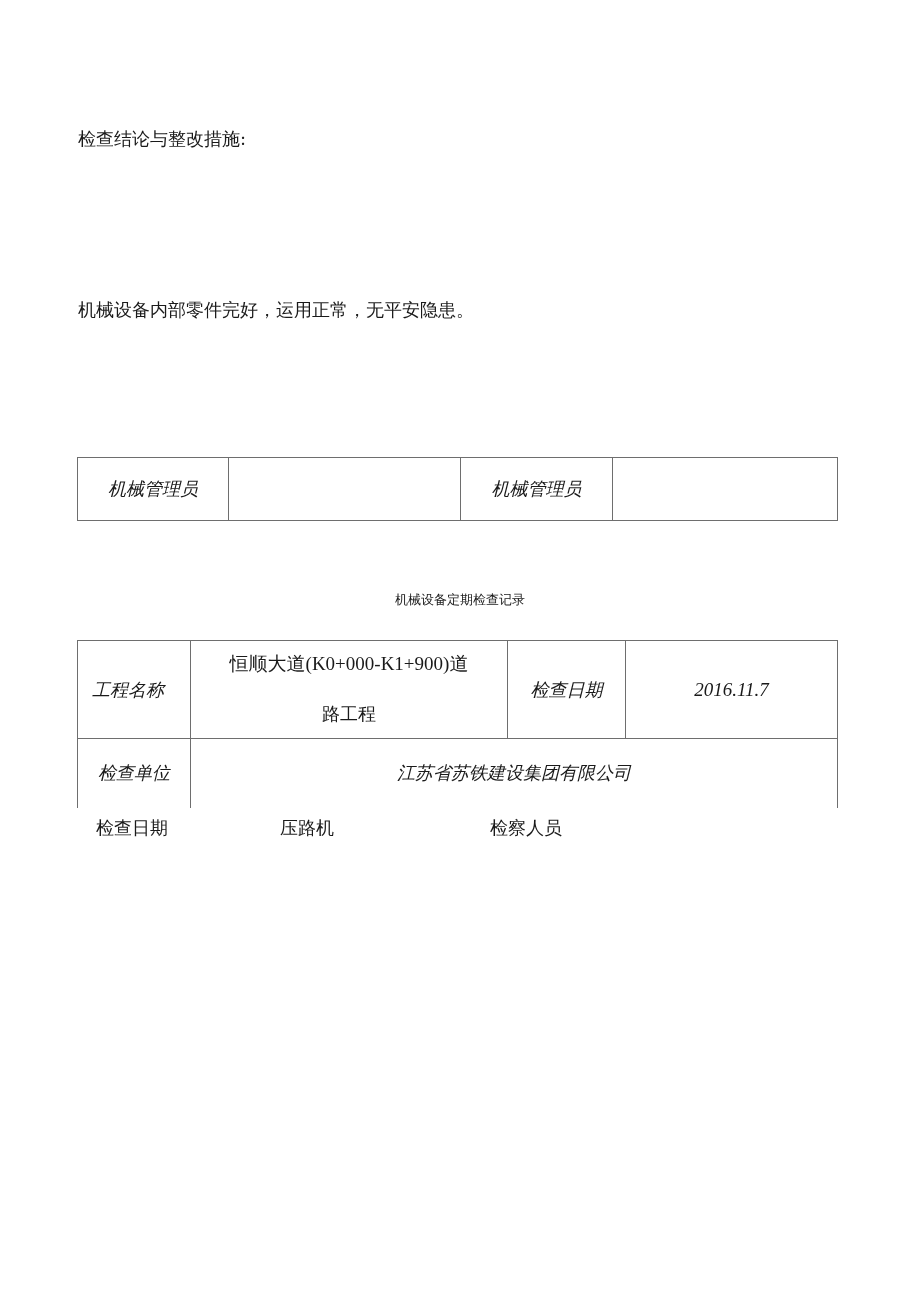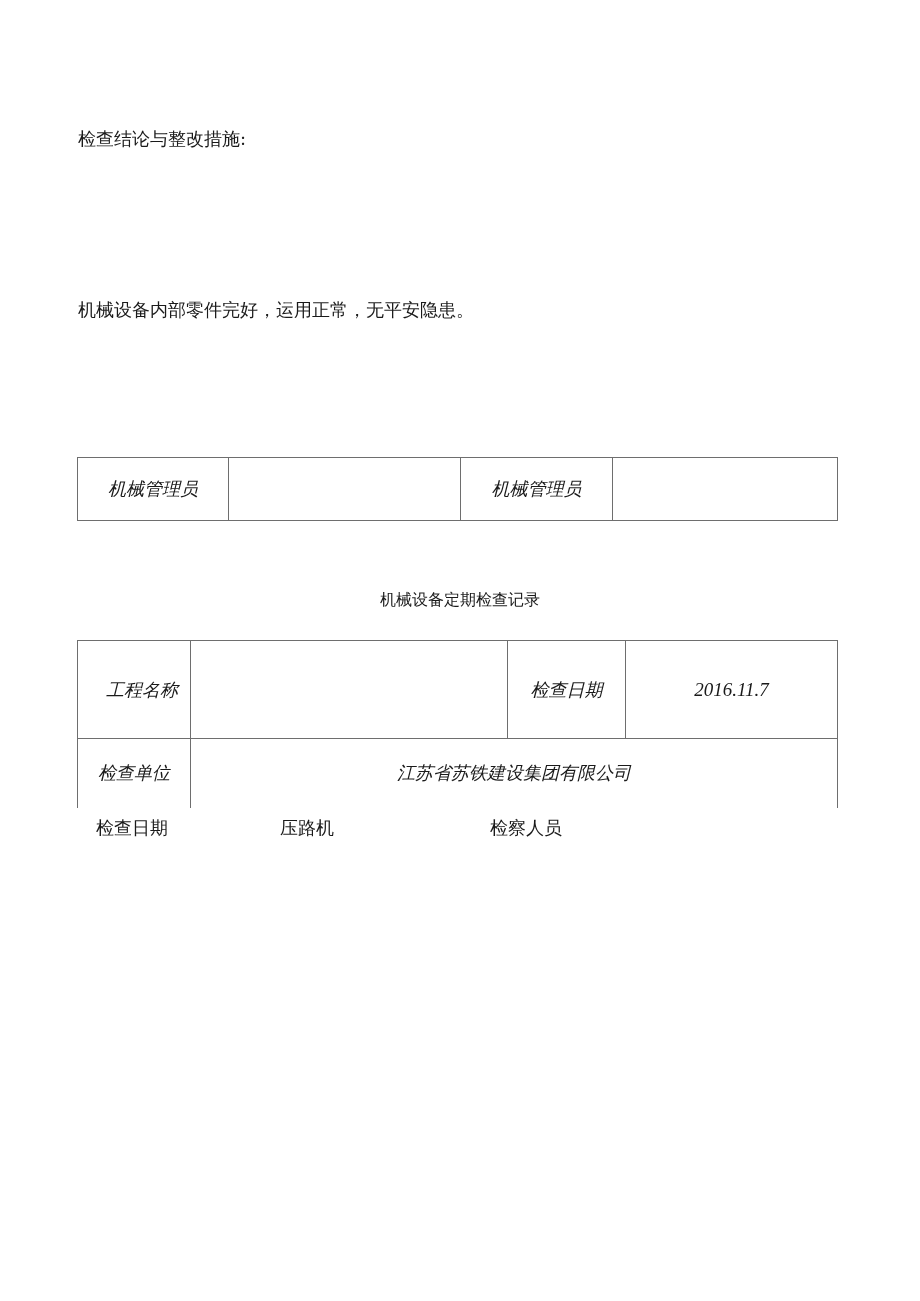--- a/index.html
+++ b/index.html
@@ -3,21 +3,21 @@
   <meta charset="utf-8">
   <style>
     html, body { margin: 0; padding: 0; background: #ffffff; }
     body {
       width: 920px; height: 1301px; position: relative; overflow: hidden;
       font-family: "DejaVu Serif", "Liberation Serif", serif;
       color: #1a1a1a;
     }
     .abs { position: absolute; }
     .text { font-size: 18px; line-height: 22px; white-space: nowrap; }
-    .title { font-family: "DejaVu Sans", "Liberation Sans", sans-serif; font-size: 16px; line-height: 22px; white-space: nowrap; }
+    .title { font-family: "DejaVu Sans", "Liberation Sans", sans-serif; font-size: 13px; line-height: 22px; white-space: nowrap; }
     .hline { position: absolute; height: 1px; background: #6e6e6e; }
     .vline { position: absolute; width: 1px; background: #6e6e6e; }
     .cell {
       position: absolute; display: flex; align-items: center; justify-content: center;
       font-size: 18px; white-space: nowrap; text-align: center; font-style: italic;
     }
     .num { font-family: "Liberation Serif", "DejaVu Serif", serif; font-size: 19px; }
   </style>
 </head>
 <body>
@@ -44,22 +44,24 @@
 
 <div>
   <div class="hline" style="left:77px; top:640px; width:761px;"></div>
   <div class="hline" style="left:77px; top:738px; width:761px;"></div>
   <div class="vline" style="left:77px; top:640px; height:168px;"></div>
   <div class="vline" style="left:190px; top:640px; height:168px;"></div>
   <div class="vline" style="left:507px; top:640px; height:98px;"></div>
   <div class="vline" style="left:625px; top:640px; height:98px;"></div>
   <div class="vline" style="left:837px; top:640px; height:168px;"></div>
 
-  <div class="cell" style="left:86px; top:641px; width:112px; height:97px;">工程名称</div>
+  <div class="cell" style="left:72px; top:641px; width:112px; height:97px;">工程名称</div>
   <div class="abs" style="left:191px; top:641px; width:316px; height:97px;">
+    <div class="text num" style="position:absolute; left:0; width:316px; text-align:center; top:12px;">恒顺大道(K0+000-K1+900)道</div>
+    <div class="text" style="position:absolute; left:0; width:316px; text-align:center; top:62px;">路工程</div>
   </div>
   <div class="cell" style="left:508px; top:641px; width:117px; height:97px;text-align:right;">检查日期</div>
   <div class="cell num" style="left:626px; top:641px; width:211px; height:97px;">2016.11.7</div>
 
   <div class="cell" style="left:78px; top:739px; width:112px; height:68px;">检查单位</div>
   <div class="cell" style="left:191px; top:739px; width:646px; height:68px;">江苏省苏铁建设集团有限公司</div>
 
   <div class="abs text" style="left:96px; top:817px;">检查日期</div>
   <div class="abs text" style="left:280px; top:817px;">压路机</div>
   <div class="abs text" style="left:490px; top:817px;font-family:Liberation Serif, serif;">检察人员</div>

